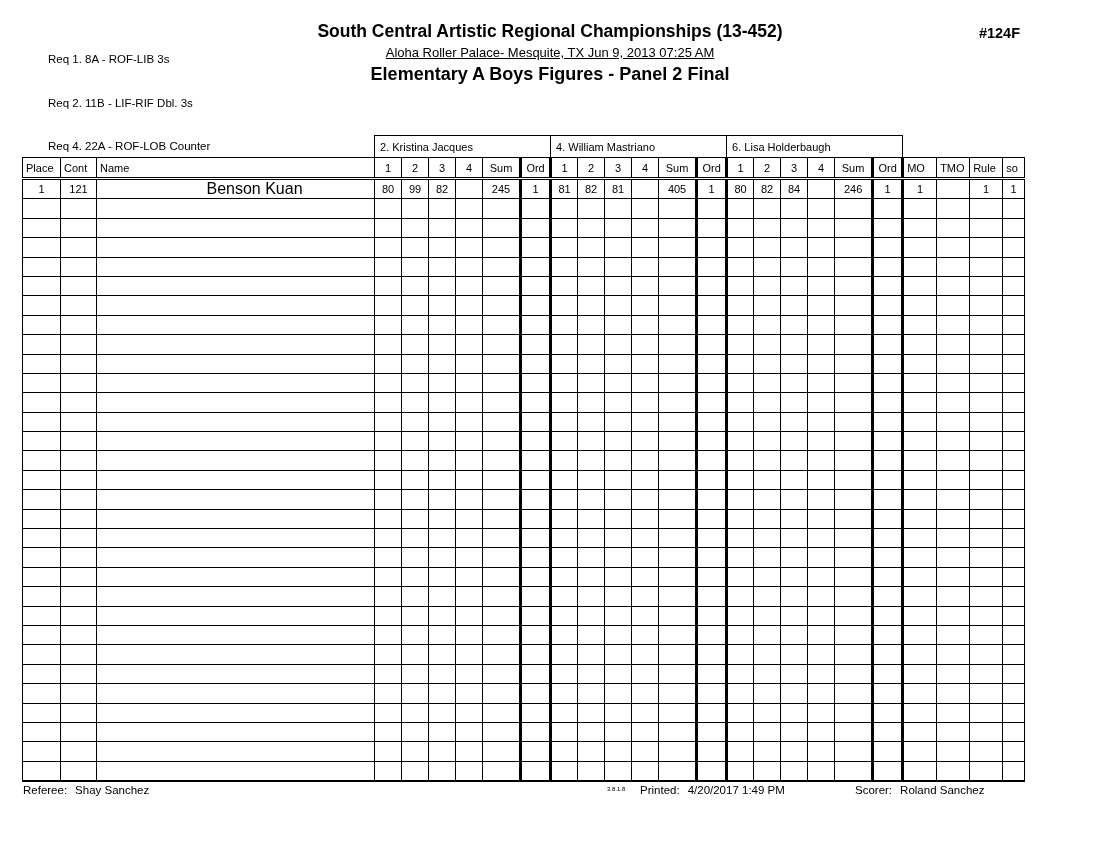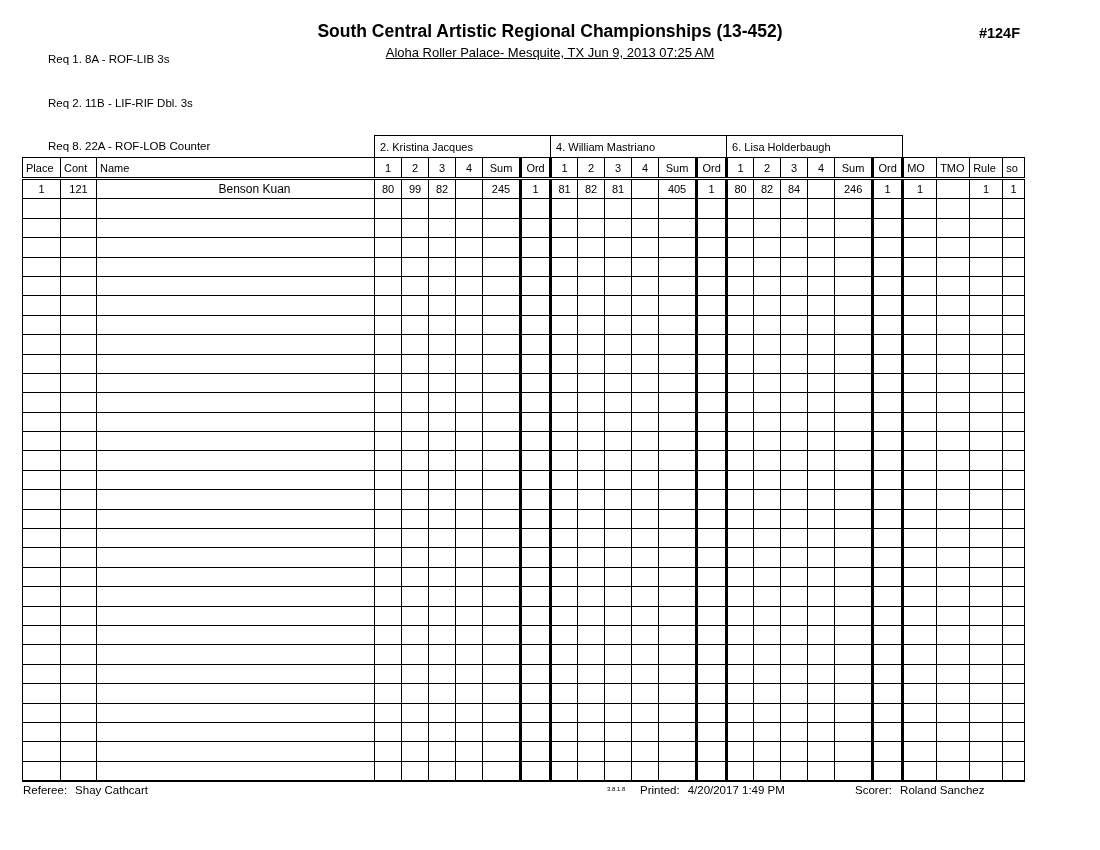--- a/index.html
+++ b/index.html
@@ -79,41 +79,42 @@
     height: 18.4px;
     line-height: 18px;
     text-align: center;
   }
   tbody.grid tr:last-child td { border-bottom: 2px solid #000; }
   td.ord, th.ord { border-left: 3px solid #000 !important; border-right: 3px solid #000 !important; }
   td.sum-val { text-align: right; padding-right: 3px; }
   td.lalign  { text-align: left; padding-left: 4px; }
   td.name-cell { text-align: left; padding-left: 6px; }
   .bold { font-weight: bold; }
-  td.name-cell.bold { font-size: 12px; padding-left: 38px; }
+  td.name-cell.bold { font-size: 16px; padding-left: 38px; }
   
   .footer-item { position: absolute; font-size: 11.5px; }
   .footer-referee { left: 23px;  top: 784px; }
   .footer-version { left: 607px; top: 786px; font-size: 6px; }
   .footer-printed { left: 640px; top: 784px; }
   .footer-scorer  { left: 855px; top: 784px; }
   .footer-item .val { margin-left: 8px; }
 </style>
 </head>
 <body>
 
 <div class="req-block">
   <div>Req 1. 8A - ROF-LIB 3s</div>
   <div>Req 2. 11B - LIF-RIF Dbl. 3s</div>
-  <div>Req 8. 22A - ROF-LOB Counter</div>
+  <div>Req 4. 22A - ROF-LOB Counter</div>
 </div>
 
 <div class="header-center">
   <div class="title">South Central Artistic Regional Championships (13-452)</div>
   <div class="subtitle">Aloha Roller Palace- Mesquite, TX  Jun 9, 2013  07:25 AM</div>
+  <div class="event-title">Elementary A Boys Figures - Panel 2 Final</div>
 </div>
 
 <div class="doc-number">#124F</div>
 
 <table class="score-table">
   <colgroup id="cols">
       <col style="width: 38px;">
       <col style="width: 36px;">
       <col style="width: 278px;">
       <col style="width: 27px;">
@@ -1010,21 +1011,21 @@
         <td class="ord"></td>
         <td></td>
         <td></td>
         <td></td>
         <td></td>
       </tr>
     </tbody>
 </table>
 
 <div class="footer-item footer-referee">
-  <span>Referee:</span><span class="val">Shay Cathcart</span>
+  <span>Referee:</span><span class="val">Shay Sanchez</span>
 </div>
 <div class="footer-item footer-version">3.8.1.8</div>
 <div class="footer-item footer-printed">
   <span>Printed:</span><span class="val">4/20/2017  1:49 PM</span>
 </div>
 <div class="footer-item footer-scorer">
   <span>Scorer:</span><span class="val">Roland Sanchez</span>
 </div>
 
 </body></html>

